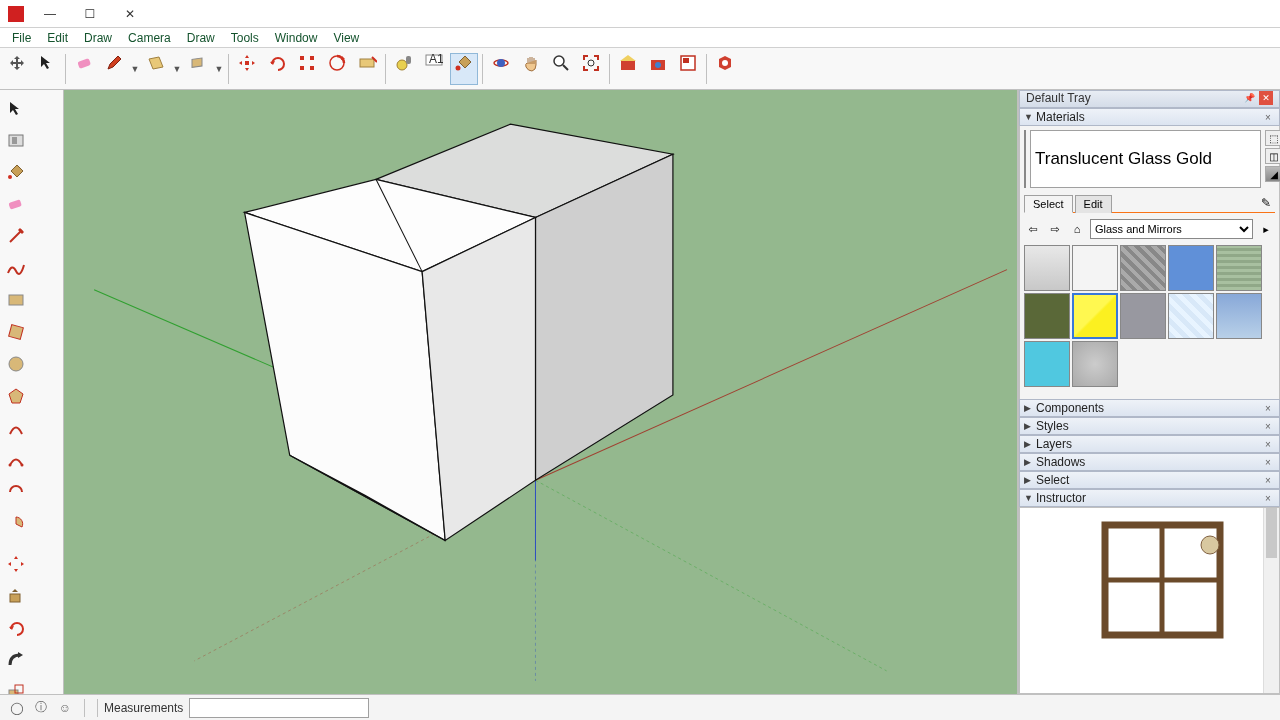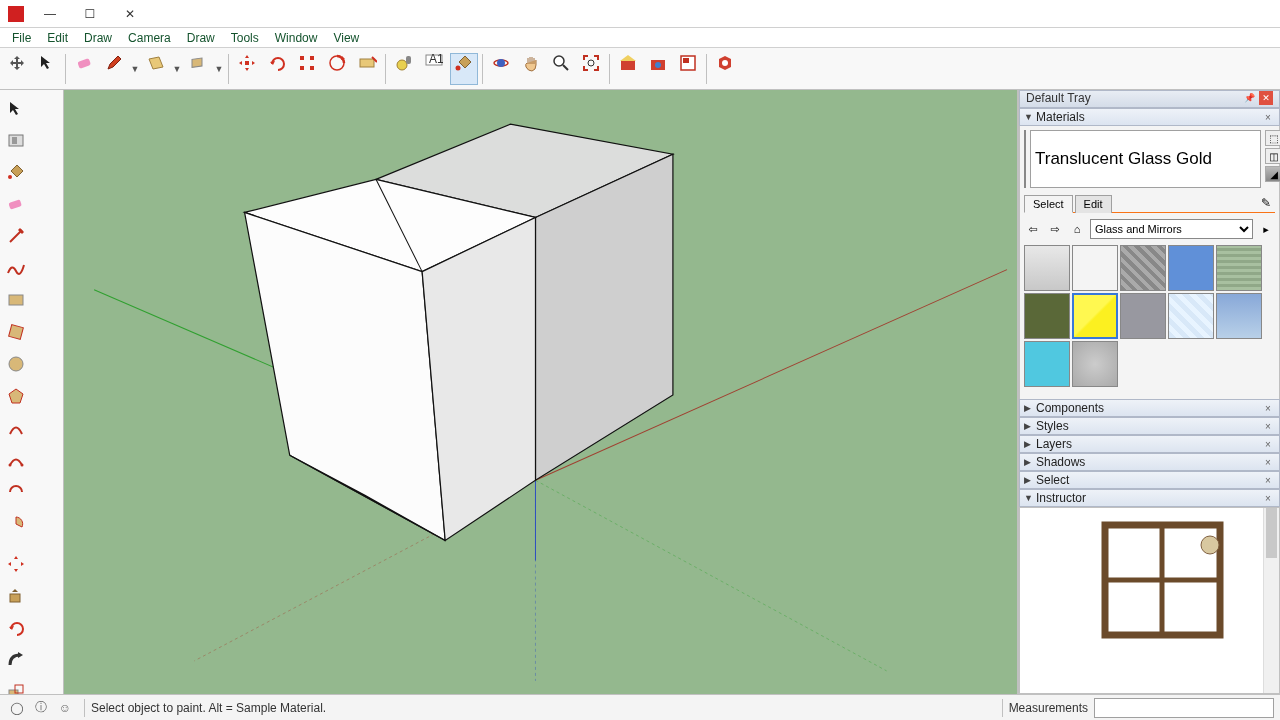--- a/index.html
+++ b/index.html
@@ -473,17 +473,16 @@
         </div>
     </div>
   </div>
 </div>
 
 <div class="statusbar">
   <div class="sicon">◯</div>
   <div class="sicon">ⓘ</div>
   <div class="sicon">☺</div>
   <div class="ssep"></div>
-  <div class="stext">Select object to paint. Alt = Sample Material.</div>
   <div class="ssep"></div>
   <div class="meas-lbl">Measurements</div>
   <div class="meas-box"></div>
 </div>
 
 </body></html>

